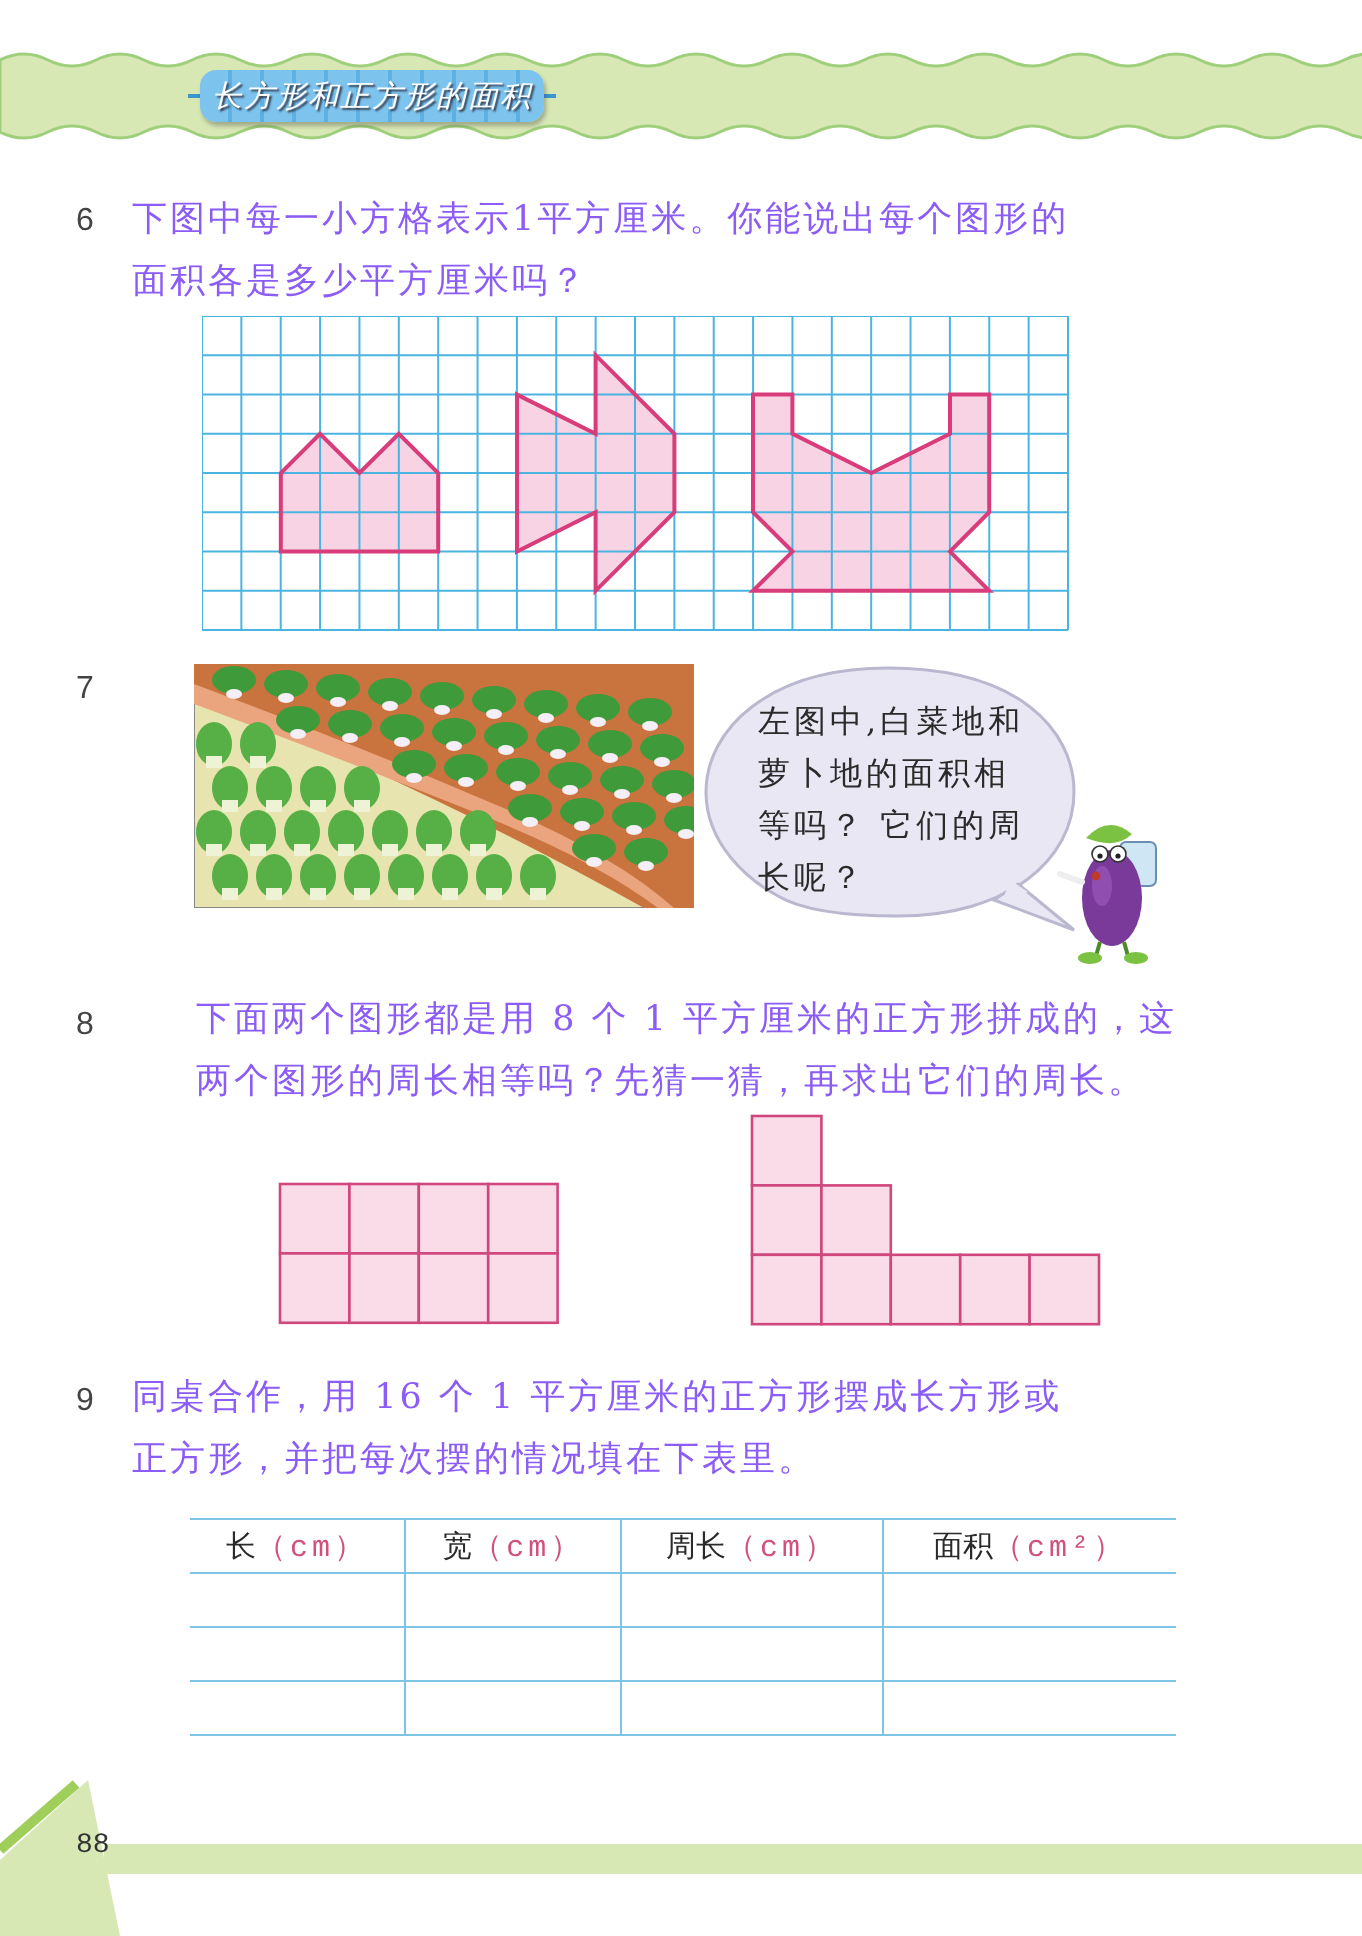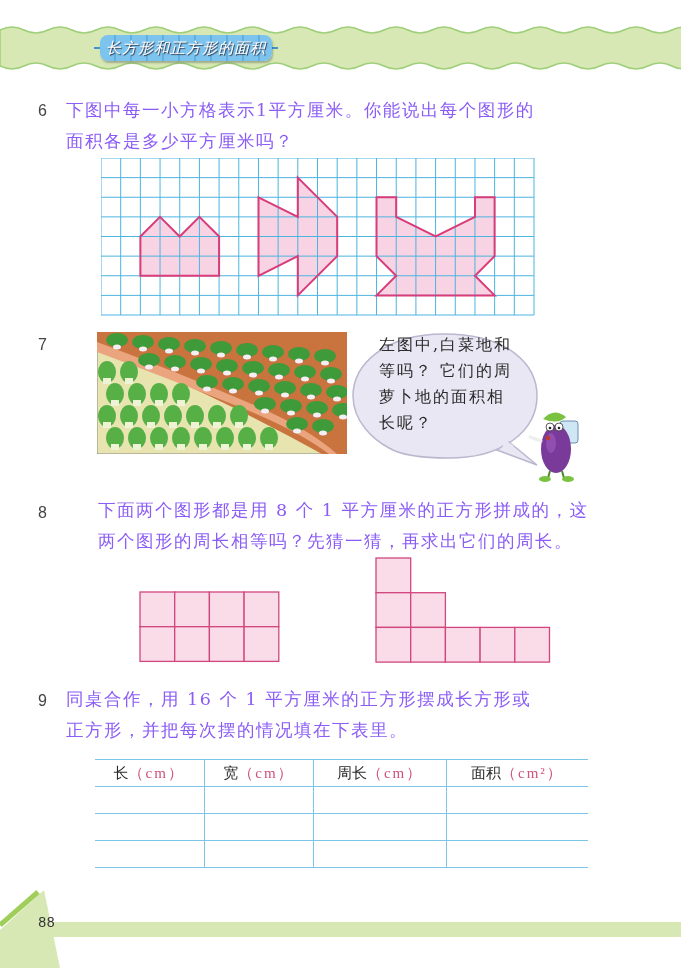--- a/index.html
+++ b/index.html
@@ -15,21 +15,21 @@
   .pill-line { position:absolute; left:-6px; right:-6px; top:12px; height:2px; background:#3a96cf; }
   .chapter-title { position:relative; font-size:15px; color:#fff; letter-spacing:1px;
                    font-style:italic; text-shadow:1px 1px 1px #334; white-space:nowrap; }
   .qnum { font-family:"Liberation Sans", sans-serif; font-size:16px; color:#444; }
   .qtext { font-size:17.5px; line-height:31px; letter-spacing:1.5px; color:#8b5cf6; }
   .bubble-text { font-size:16px; line-height:26px; letter-spacing:2px; color:#2a2a2a; }
   table.answer { border-collapse:collapse; position:absolute; left:95px; top:759px; width:493px; }
   table.answer td, table.answer th { border-top:1.5px solid #7cc5e6; border-bottom:1.5px solid #7cc5e6;
           border-left:1.5px solid #7cc5e6; height:26px; padding:0; font-weight:normal; font-size:15px; text-align:center; }
   table.answer tr > *:first-child { border-left:none; }
-  .unit { color:#d0507e; font-family:Liberation Serif, serif; letter-spacing:2px; }
+  .unit { color:#d0507e; font-family:Liberation Mono, monospace; letter-spacing:2px; }
   .pageno { left:38px; top:915px; font-family:Liberation Mono, monospace; font-size:14px; color:#333; }
 </style>
 </head>
 <body>
 
 <svg class="abs band" viewBox="0 0 681 48" width="681" height="48">
   <path d="M0 6 Q 12 0 24 6 T 48 6 T 72 6 T 96 6 T 120 6 T 144 6 T 168 6 T 192 6 T 216 6 T 240 6 T 264 6 T 288 6 T 312 6 T 336 6 T 360 6 T 384 6 T 408 6 T 432 6 T 456 6 T 480 6 T 504 6 T 528 6 T 552 6 T 576 6 T 600 6 T 624 6 T 648 6 T 672 6 T 696 6 L 696 42 Q 684 48 672 42 T 648 42 T 624 42 T 600 42 T 576 42 T 552 42 T 528 42 T 504 42 T 480 42 T 456 42 T 432 42 T 408 42 T 384 42 T 360 42 T 336 42 T 312 42 T 288 42 T 264 42 T 240 42 T 216 42 T 192 42 T 168 42 T 144 42 T 120 42 T 96 42 T 72 42 T 48 42 T 24 42 T 0 42 Z" fill="#d7e8b4" stroke="#9fcf7a" stroke-width="1.5"></path>
 </svg>
 <div class="abs chapter-pill">
   <div class="pill-line"></div>
@@ -191,24 +191,24 @@
       <rect x="146" y="112" width="8" height="6" fill="#eef3d6"></rect>
       <ellipse cx="172" cy="106" rx="9" ry="11" fill="#56b046"></ellipse>
       <rect x="168" y="112" width="8" height="6" fill="#eef3d6"></rect>
     </g>
 </svg>
 <svg class="abs" style="left:349px;top:330px;" width="190" height="138" viewBox="0 0 190 138">
   <path d="M95 4 C 160 4 188 35 188 66 C 188 100 155 128 100 128 C 70 128 50 124 40 118 C 25 110 4 92 4 66 C 4 35 35 4 95 4 Z" fill="#e9e7f3" stroke="#b9b8cf" stroke-width="1.5"></path>
   <path d="M160 112 L 188 135 L 148 120 Z" fill="#e9e7f3" stroke="#b9b8cf" stroke-width="1.5"></path>
   <path d="M156 110 L 152 121 L 165 116 Z" fill="#e9e7f3"></path>
 </svg>
-<div class="abs bubble-text" style="left:379px;top:332px;width:150px;">
+<div class="abs bubble-text" style="left:379px;top:348px;width:150px;">
   <div>左图中,白菜地和</div>
+  <div>萝卜地的面积相</div>
   <div>等吗？ 它们的周</div>
-  <div>萝卜地的面积相</div>
   <div>长呢？</div>
 </div>
 <svg class="abs" style="left:528px;top:405px;" width="60" height="78" viewBox="0 0 60 78">
   <rect x="32" y="16" width="18" height="22" rx="3" fill="#cfe6f5" stroke="#6a8fb0"></rect>
   <ellipse cx="28" cy="44" rx="15" ry="24" fill="#7a3a9a"></ellipse>
   <ellipse cx="23" cy="38" rx="5" ry="10" fill="#9d5cc0" opacity="0.6"></ellipse>
   <path d="M15 14 Q 26 2 38 12 Q 30 20 15 14 Z" fill="#7cc242"></path>
   <circle cx="22" cy="22" r="4" fill="#fff" stroke="#333" stroke-width="0.8"></circle>
   <circle cx="31" cy="22" r="4" fill="#fff" stroke="#333" stroke-width="0.8"></circle>
   <circle cx="22" cy="23" r="1.3" fill="#222"></circle>

